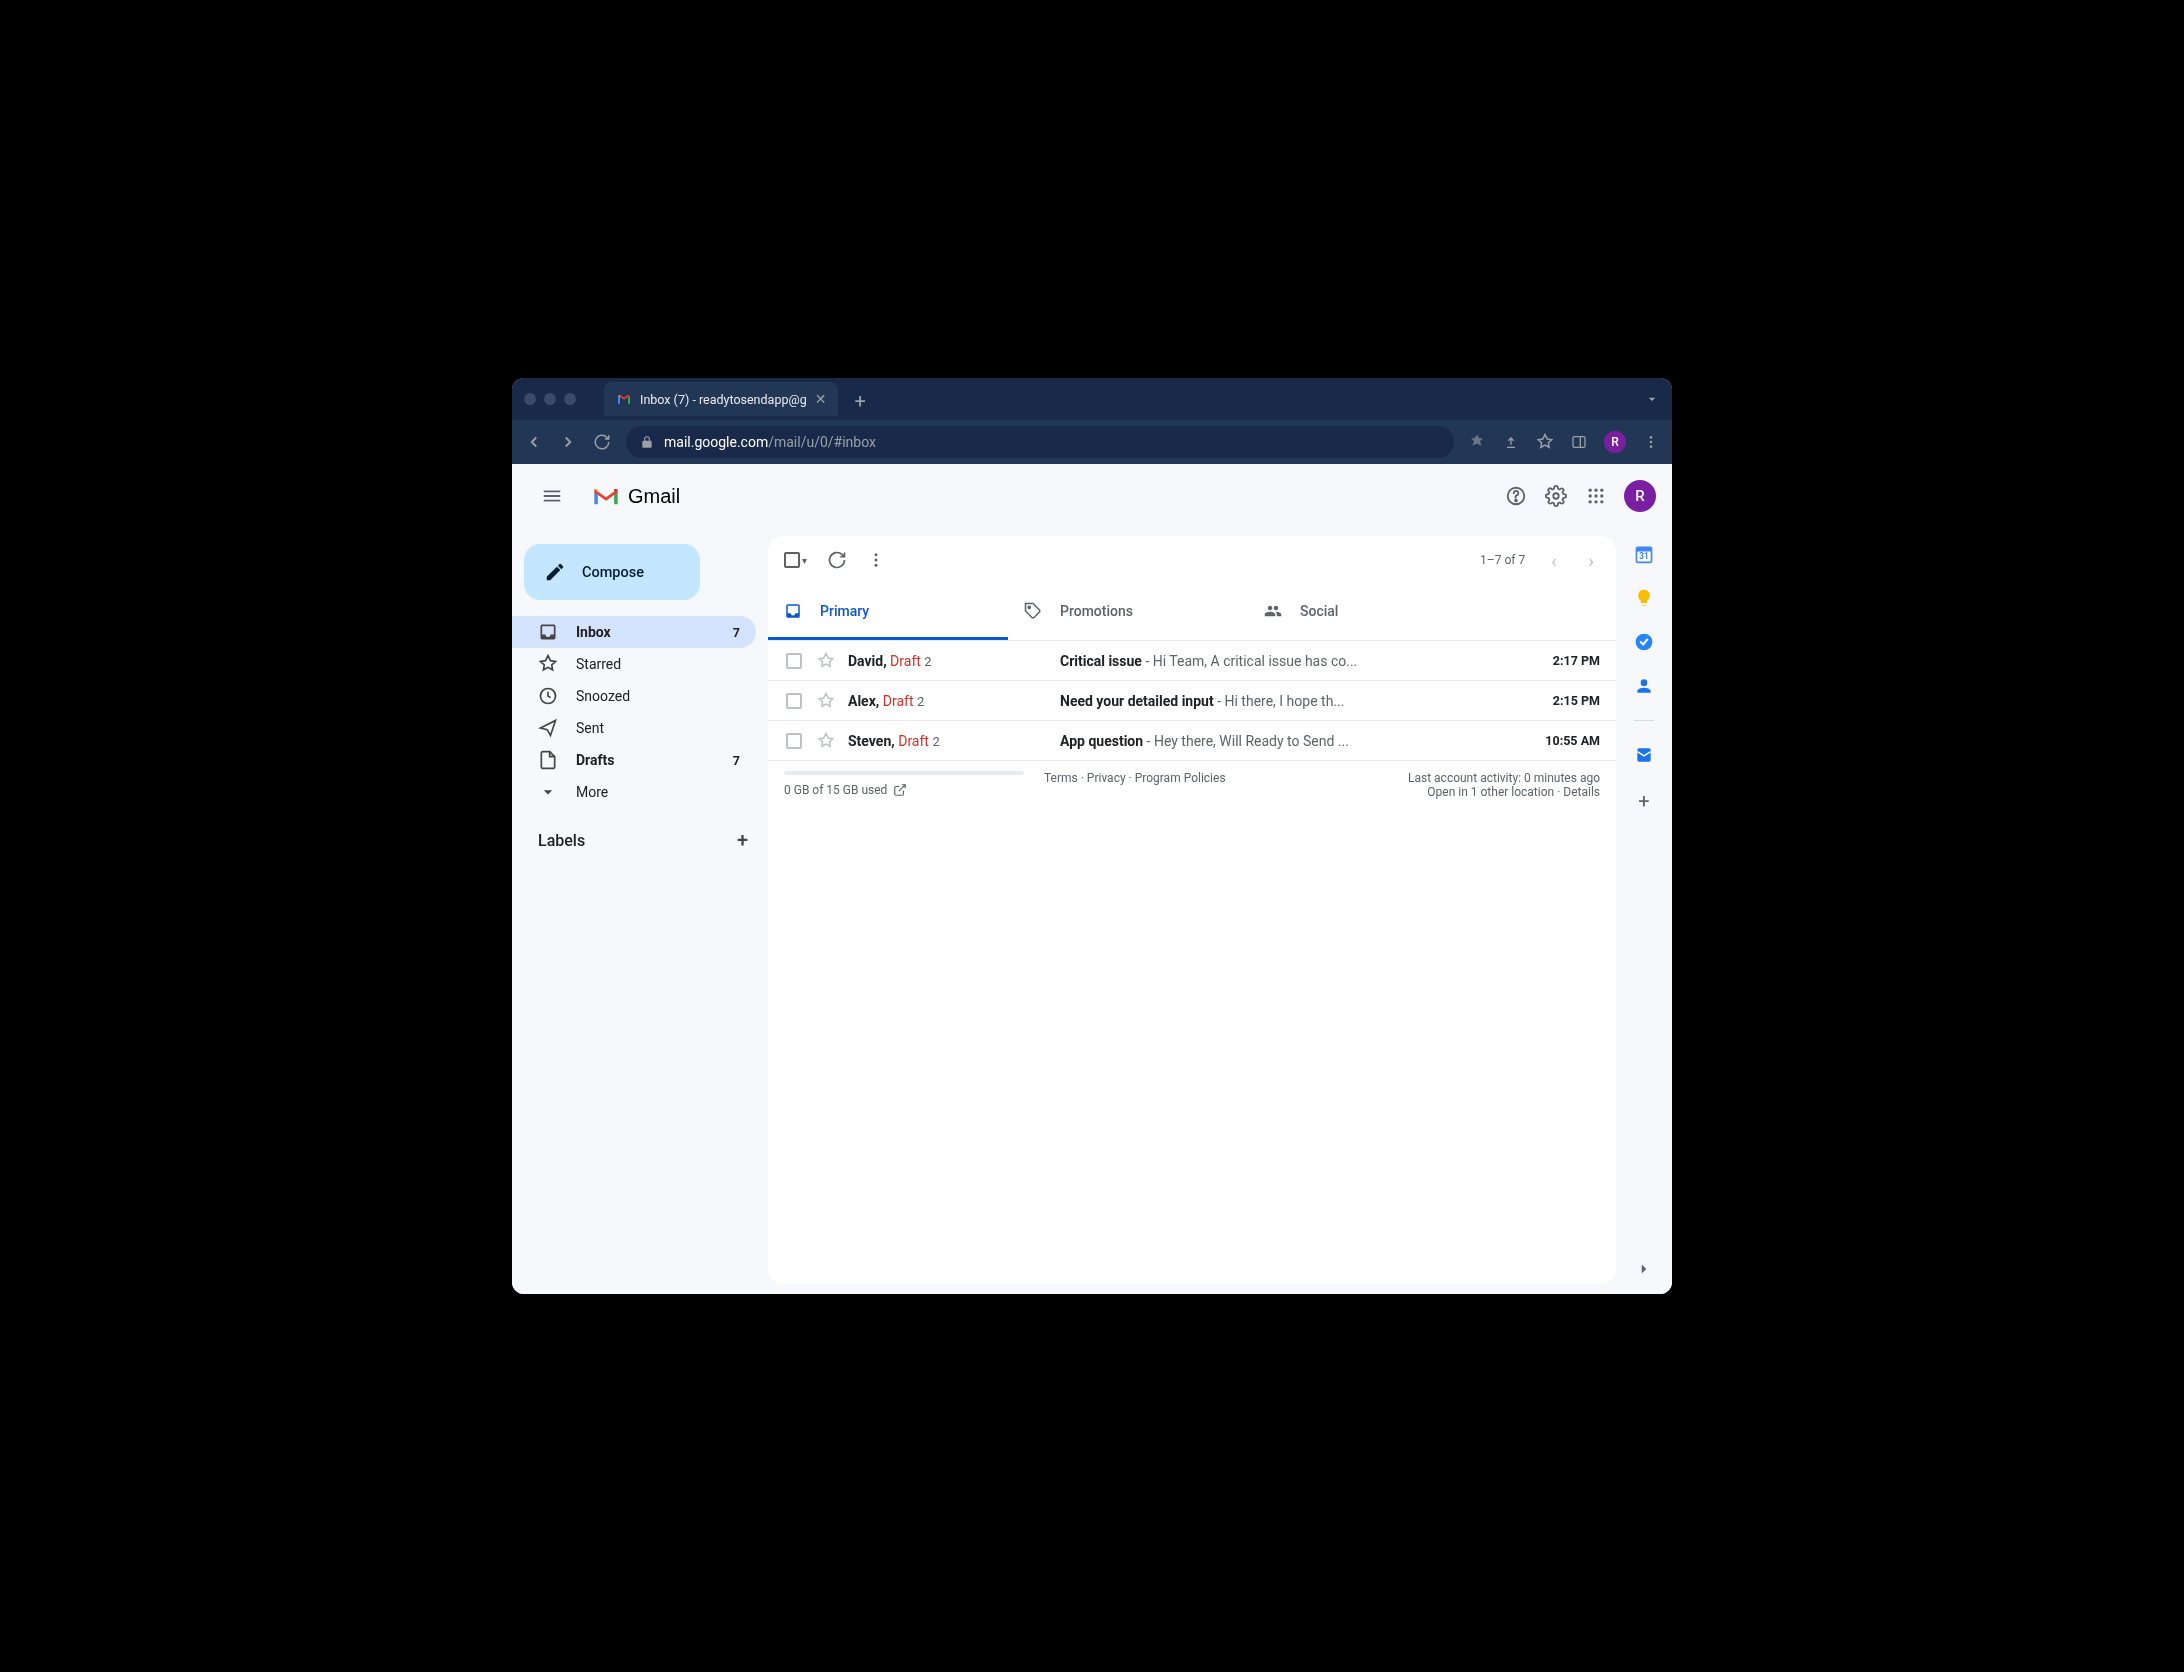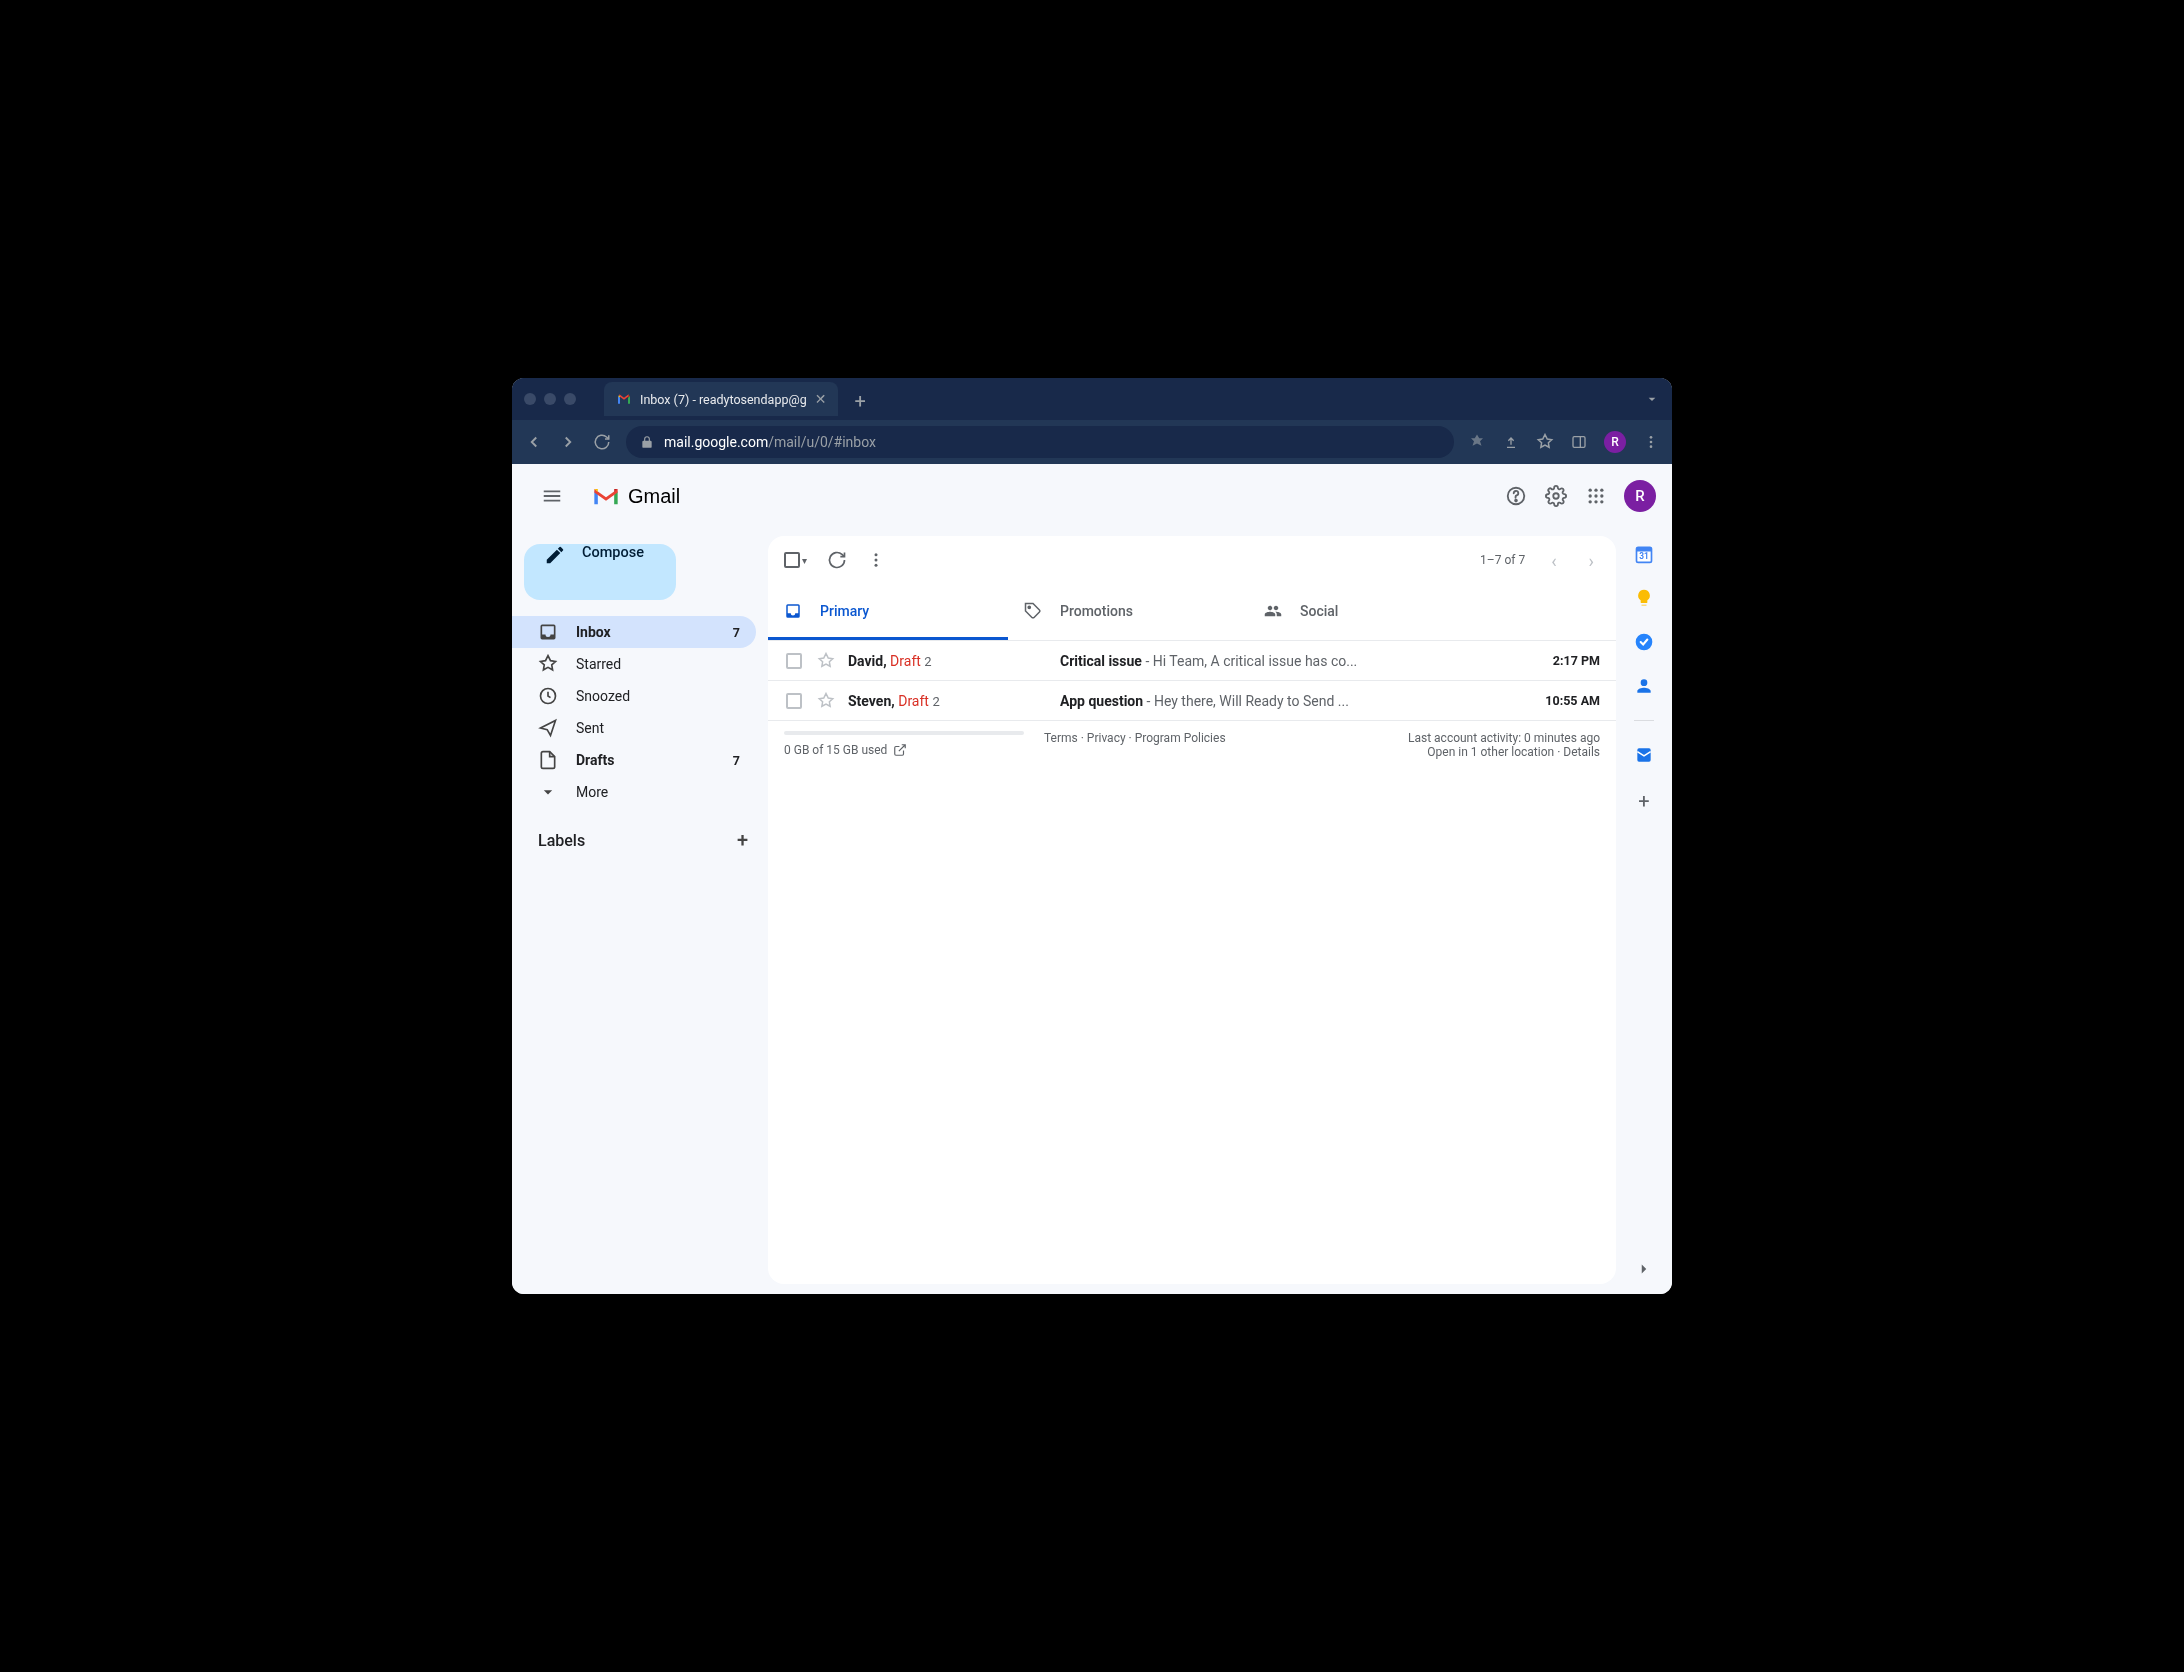--- a/index.html
+++ b/index.html
@@ -123,22 +123,22 @@
     
     .sidebar {
       width: 256px; padding-top: 72px;
       flex-shrink: 0;
     }
     .compose-btn {
       margin: 8px 0 16px 12px;
       background: #c2e7ff;
       border-radius: 16px;
       height: 56px;
-      width: 152px;
-      display: flex; 
+      width: 176px;
+      display: flex; align-items: center;
       padding: 0 20px; gap: 16px;
       color: #001d35; font-size: 14.5px; font-weight: 500;
       cursor: pointer;
     }
     .nav-item {
       height: 32px;
       display: flex; align-items: center;
       padding: 0 16px 0 26px; gap: 18px;
       border-radius: 0 16px 16px 0;
       margin-right: 12px;
@@ -513,20 +513,33 @@
   </div>
             <div class="email-row">
     <span class="row-check">
                 <span class="checkbox-empty" style="border-color:#bdc1c6;"></span>
               </span>
     <span class="row-star">
                 <svg width="18" height="18" viewBox="0 0 24 24" fill="none" stroke="currentColor" stroke-width="2">
                   <path d="M12 2l3 6 6 1-4.5 4 1 6-5.5-3-5.5 3 1-6L3 9l6-1z"></path>
                 </svg>
               </span>
+    <span class="row-sender"><span>Alex</span>, <span class="draft-label">Draft</span> <span class="thread-count">2</span></span>
+    <span class="row-subject-container"><span class="row-subject">Need your detailed input</span><span class="row-snippet"> - Hi there, I hope th...</span></span>
+    <span class="row-time">2:15 PM</span>
+  </div>
+            <div class="email-row">
+    <span class="row-check">
+                <span class="checkbox-empty" style="border-color:#bdc1c6;"></span>
+              </span>
+    <span class="row-star">
+                <svg width="18" height="18" viewBox="0 0 24 24" fill="none" stroke="currentColor" stroke-width="2">
+                  <path d="M12 2l3 6 6 1-4.5 4 1 6-5.5-3-5.5 3 1-6L3 9l6-1z"></path>
+                </svg>
+              </span>
     <span class="row-sender"><span>Steven</span>, <span class="draft-label">Draft</span> <span class="thread-count">2</span></span>
     <span class="row-subject-container"><span class="row-subject">App question</span><span class="row-snippet"> - Hey there, Will Ready to Send ...</span></span>
     <span class="row-time">10:55 AM</span>
   </div>
           </div>
         <div class="footer">
           <div class="storage">
             <div class="storage-bar"></div>
             <div class="storage-text">
               <span>0 GB of 15 GB used</span>

